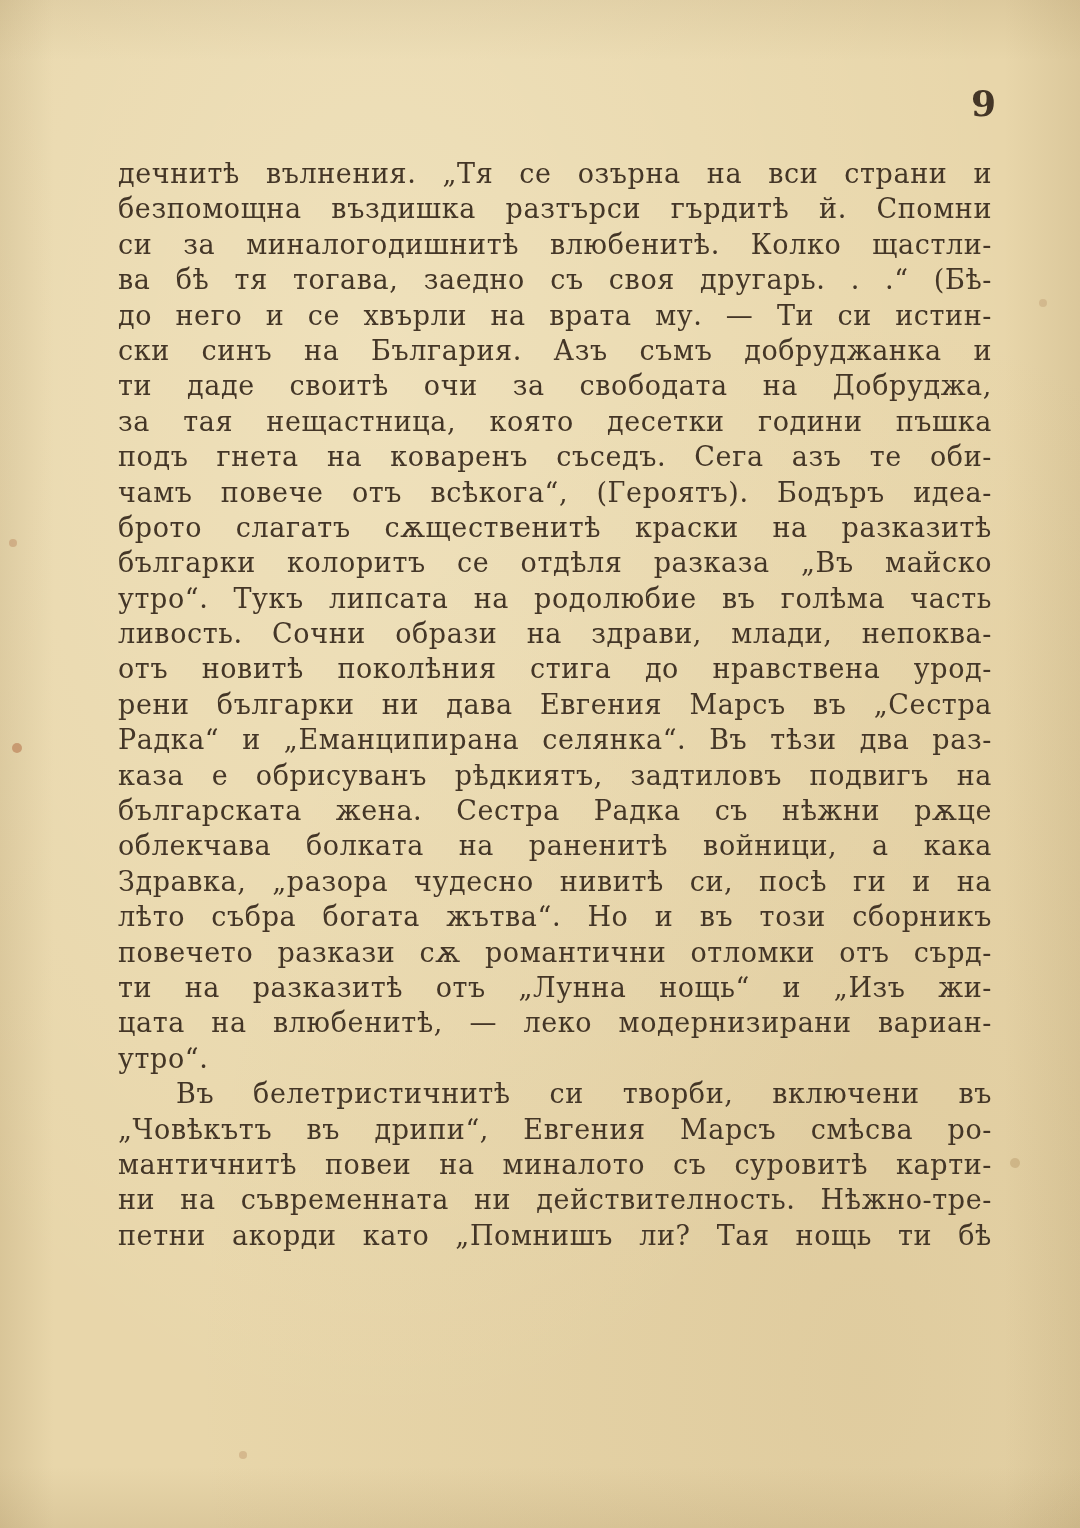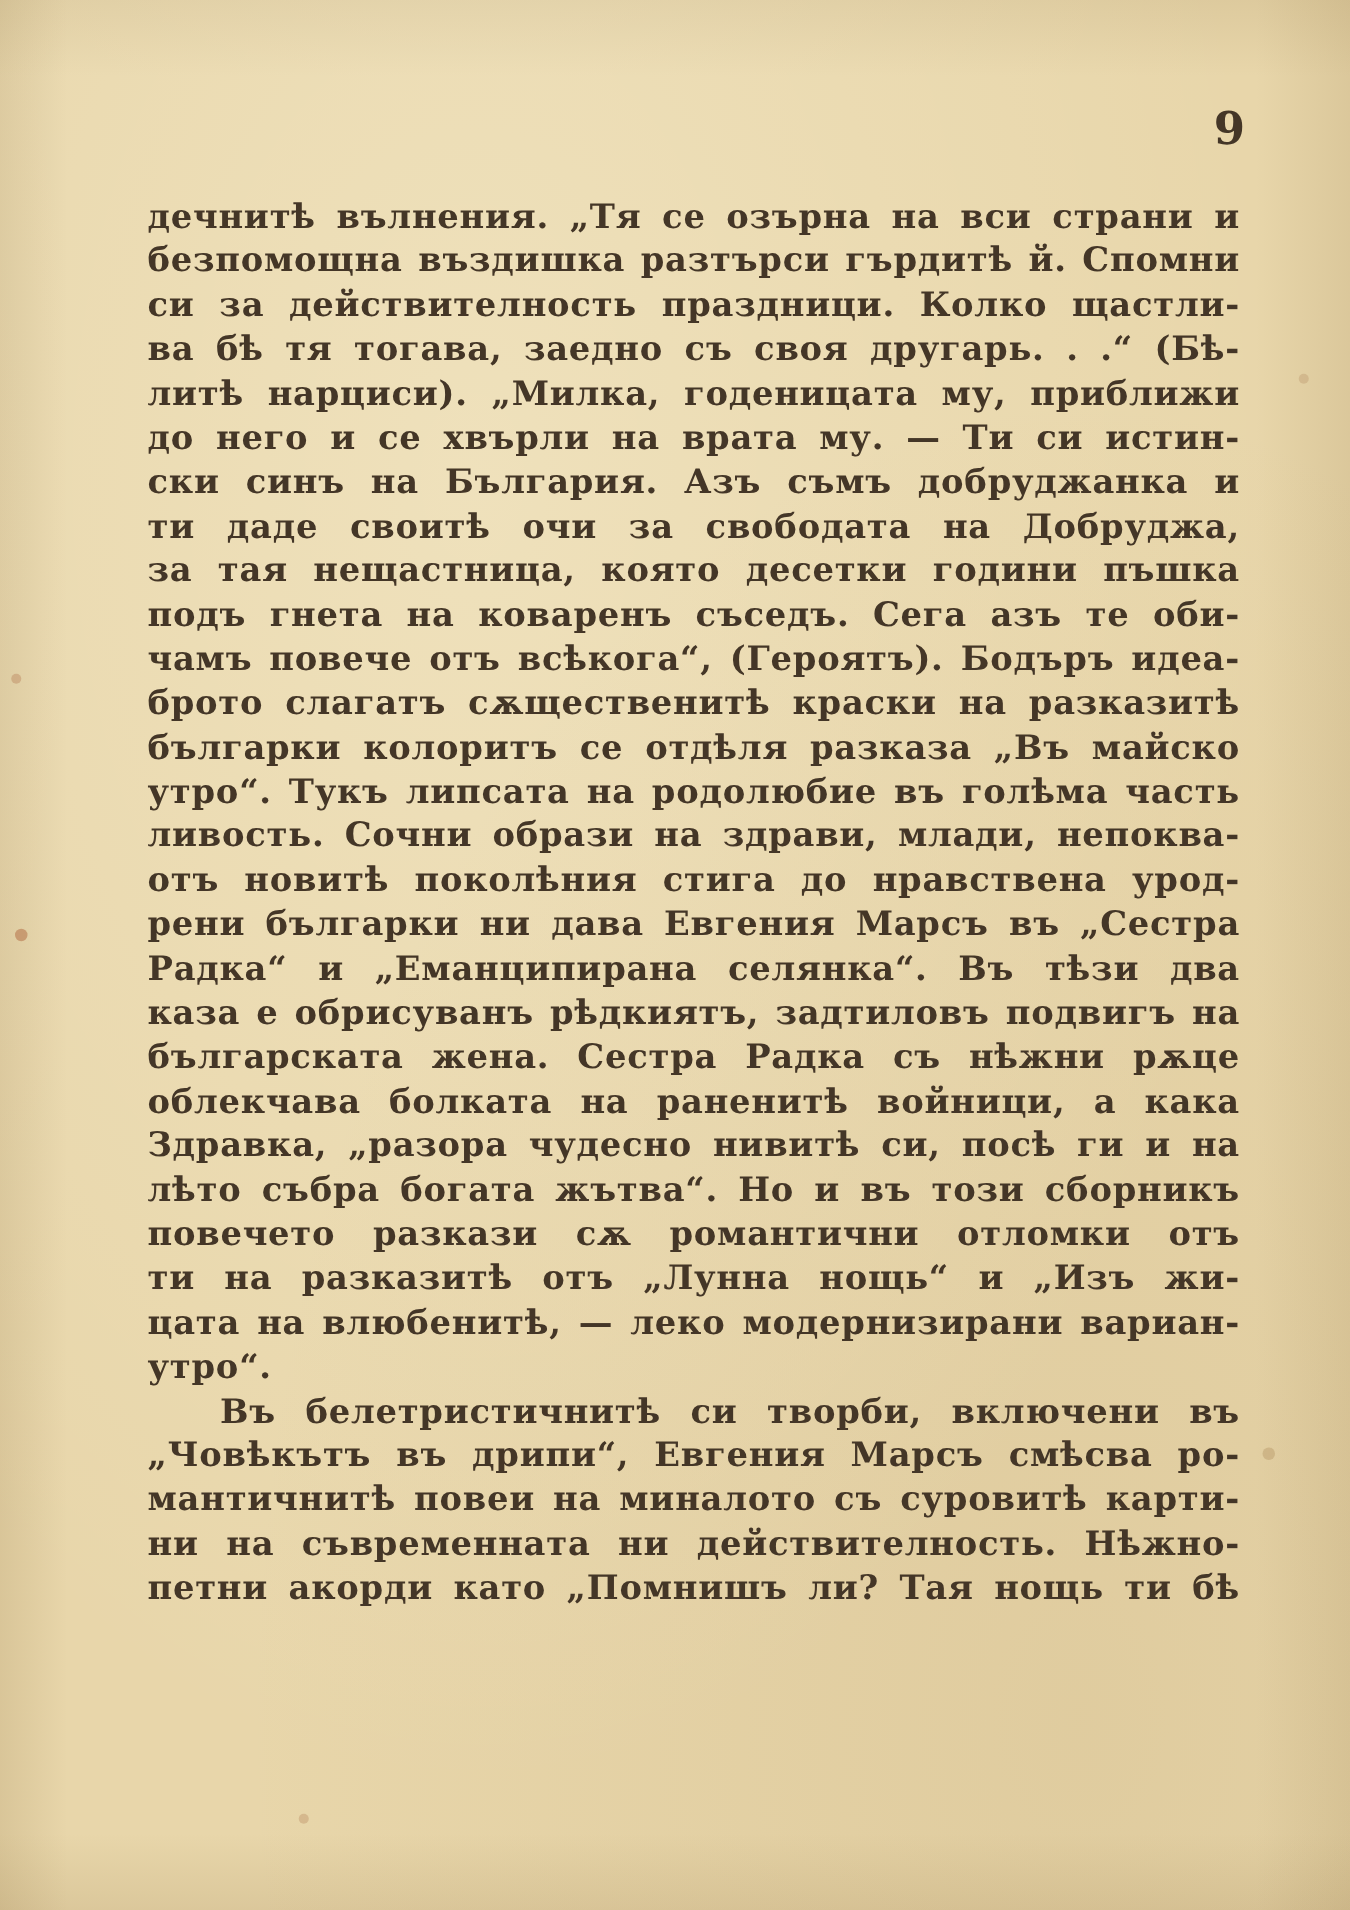--- a/index.html
+++ b/index.html
@@ -37,21 +37,21 @@
     left: 118px;
     top: 156px;
     width: 874px;
     color: var(--ink, #443627);
   }
   .paragraph {
     margin: 0;
   }
   .line {
     font-size: 27px;
-    font-weight: 700;
+    font-weight: 400;
     line-height: 35.4px;
     height: 35.4px;
     overflow: hidden;
     letter-spacing: 0.6px;
     word-spacing: 2px;
     text-align: justify;
     text-align-last: justify;
     white-space: normal;
   }
   .line.no-justify {
@@ -77,23 +77,22 @@
 </style>
 </head>
 <body style="--paper: #e8d6aa; --ink: #443627;">
 
 <div class="page">
   <div class="page-number">9</div>
   <div class="text-block">
       <div class="paragraph">
         <div class="line">дечнитѣ вълнения. „Тя се озърна на вси страни и</div>
         <div class="line">безпомощна въздишка разтърси гърдитѣ й. Спомни</div>
-        <div class="line">си за действителность праздници. Колко щастли-</div>
+        <div class="line">си за миналогодишнитѣ влюбенитѣ. Колко щастли-</div>
         <div class="line">ва бѣ тя тогава, заедно съ своя другарь. . .“ (Бѣ-</div>
-        <div class="line">литѣ нарциси). „Милка, годеницата му, приближи</div>
         <div class="line">до него и се хвърли на врата му. — Ти си истин-</div>
         <div class="line">ски синъ на България. Азъ съмъ добруджанка и</div>
         <div class="line">ти даде своитѣ очи за свободата на Добруджа,</div>
         <div class="line">за тая нещастница, която десетки години пъшка</div>
         <div class="line">подъ гнета на коваренъ съседъ. Сега азъ те оби-</div>
         <div class="line">чамъ повече отъ всѣкога“, (Героятъ). Бодъръ идеа-</div>
         <div class="line">брото слагатъ сѫщественитѣ краски на разказитѣ</div>
         <div class="line">българки колоритъ се отдѣля разказа „Въ майско</div>
         <div class="line">утро“. Тукъ липсата на родолюбие въ голѣма часть</div>
         <div class="line">ливость. Сочни образи на здрави, млади, непоква-</div>

